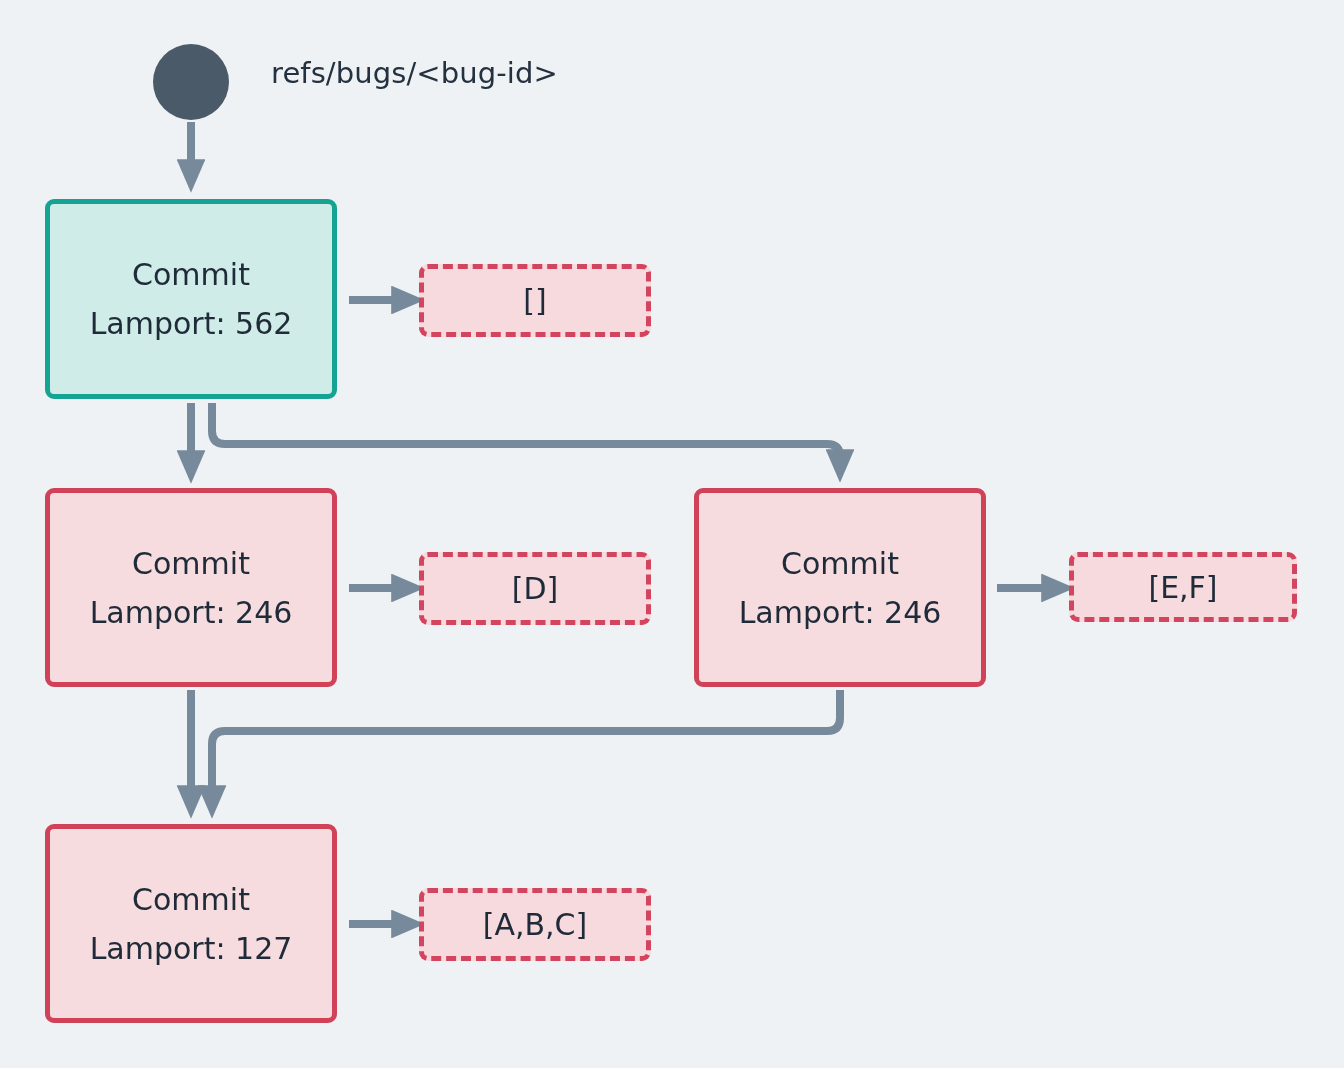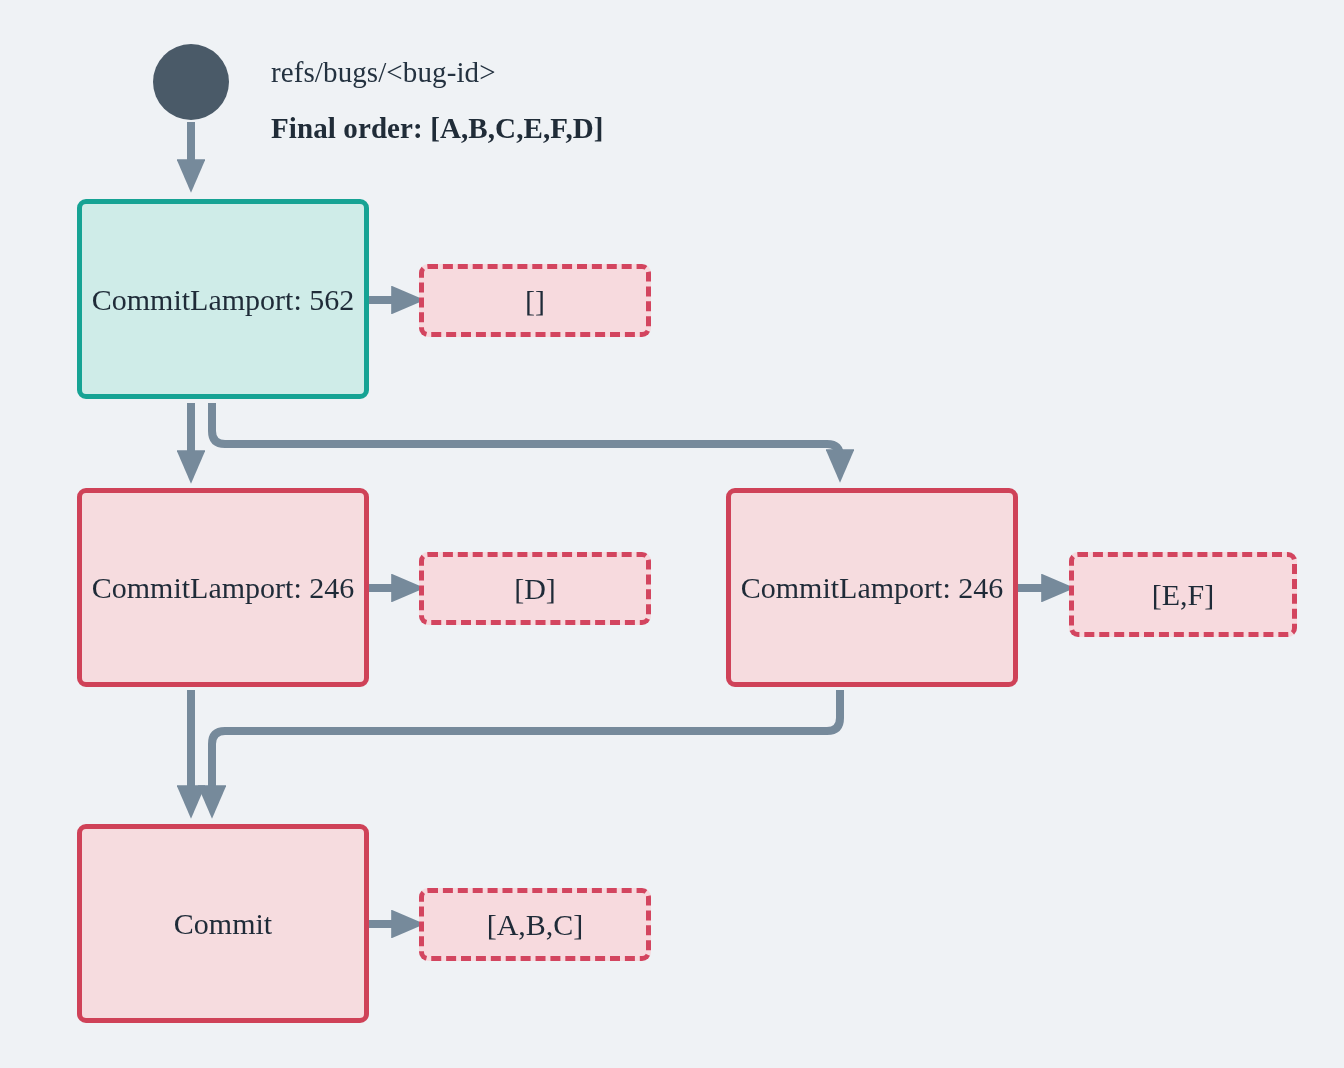--- a/index.html
+++ b/index.html
@@ -11,21 +11,20 @@
     width: 1344px;
     height: 1068px;
     background: #eff2f5;
     font-family: "DejaVu Sans", "Liberation Sans", sans-serif;
     overflow: hidden;
   }
   #diagram {
     position: relative;
     width: 1344px;
     height: 1068px;
-    font-family: Liberation Serif, serif;
   }
   #edges {
     position: absolute;
     left: 0;
     top: 0;
     width: 1344px;
     height: 1068px;
     pointer-events: none;
   }
 
@@ -62,28 +61,27 @@
   }
 
   
   .commit-node {
     position: absolute;
     box-sizing: border-box;
     border-radius: 9px;
     border-style: solid;
     border-width: 5px;
     display: flex;
-    flex-direction: row;
+    flex-direction: column;
     align-items: center;
     justify-content: center;
     text-align: center;
     color: #1f2b38;
     font-size: 30px;
     line-height: 49px;
-    margin-left: 32px;
   }
   .commit-node.teal {
     background: #cfece8;
     border-color: #16a394;
   }
   .commit-node.pink {
     background: #f6dcdf;
     border-color: #cf4258;
   }
   .commit-node .line {
@@ -133,42 +131,42 @@
     <path d="M 349 588 L 408 588" stroke="#768a9b" stroke-width="8" fill="none" marker-end="url(#arrowhead)"></path>
 
     <path d="M 997 588 L 1058 588" stroke="#768a9b" stroke-width="8" fill="none" marker-end="url(#arrowhead)"></path>
 
     <path d="M 349 924 L 408 924" stroke="#768a9b" stroke-width="8" fill="none" marker-end="url(#arrowhead)"></path>
   </svg>
 
   <div class="root-node"></div>
 
   <div class="ref-label">refs/bugs/&lt;bug-id&gt;</div>
-  <div class="order-label">Final order: [A,B,C,E,F,D]</div>
 
   <div class="commit-node teal" style="left:45px; top:199px; width:292px; height:200px;">
     <span class="line">Commit</span>
     <span class="line">Lamport: 562</span>
   </div>
 
   <div class="commit-node pink" style="left:45px; top:488px; width:292px; height:199px;">
     <span class="line">Commit</span>
     <span class="line">Lamport: 246</span>
   </div>
 
   <div class="commit-node pink" style="left:694px; top:488px; width:292px; height:199px;">
     <span class="line">Commit</span>
     <span class="line">Lamport: 246</span>
   </div>
 
   <div class="commit-node pink" style="left:45px; top:824px; width:292px; height:199px;">
     <span class="line">Commit</span>
+    <span class="line">Lamport: 127</span>
   </div>
 
   <div class="op-box" style="left:419px; top:264px; width:232px; height:73px;">[]</div>
 
   <div class="op-box" style="left:419px; top:552px; width:232px; height:73px;">[D]</div>
 
-  <div class="op-box" style="left:1069px; top:552px; width:228px; height:85px;">[E,F]</div>
+  <div class="op-box" style="left:1069px; top:552px; width:228px; height:70px;">[E,F]</div>
 
   <div class="op-box" style="left:419px; top:888px; width:232px; height:73px;">[A,B,C]</div>
 
 </div>
 
 </body></html>

